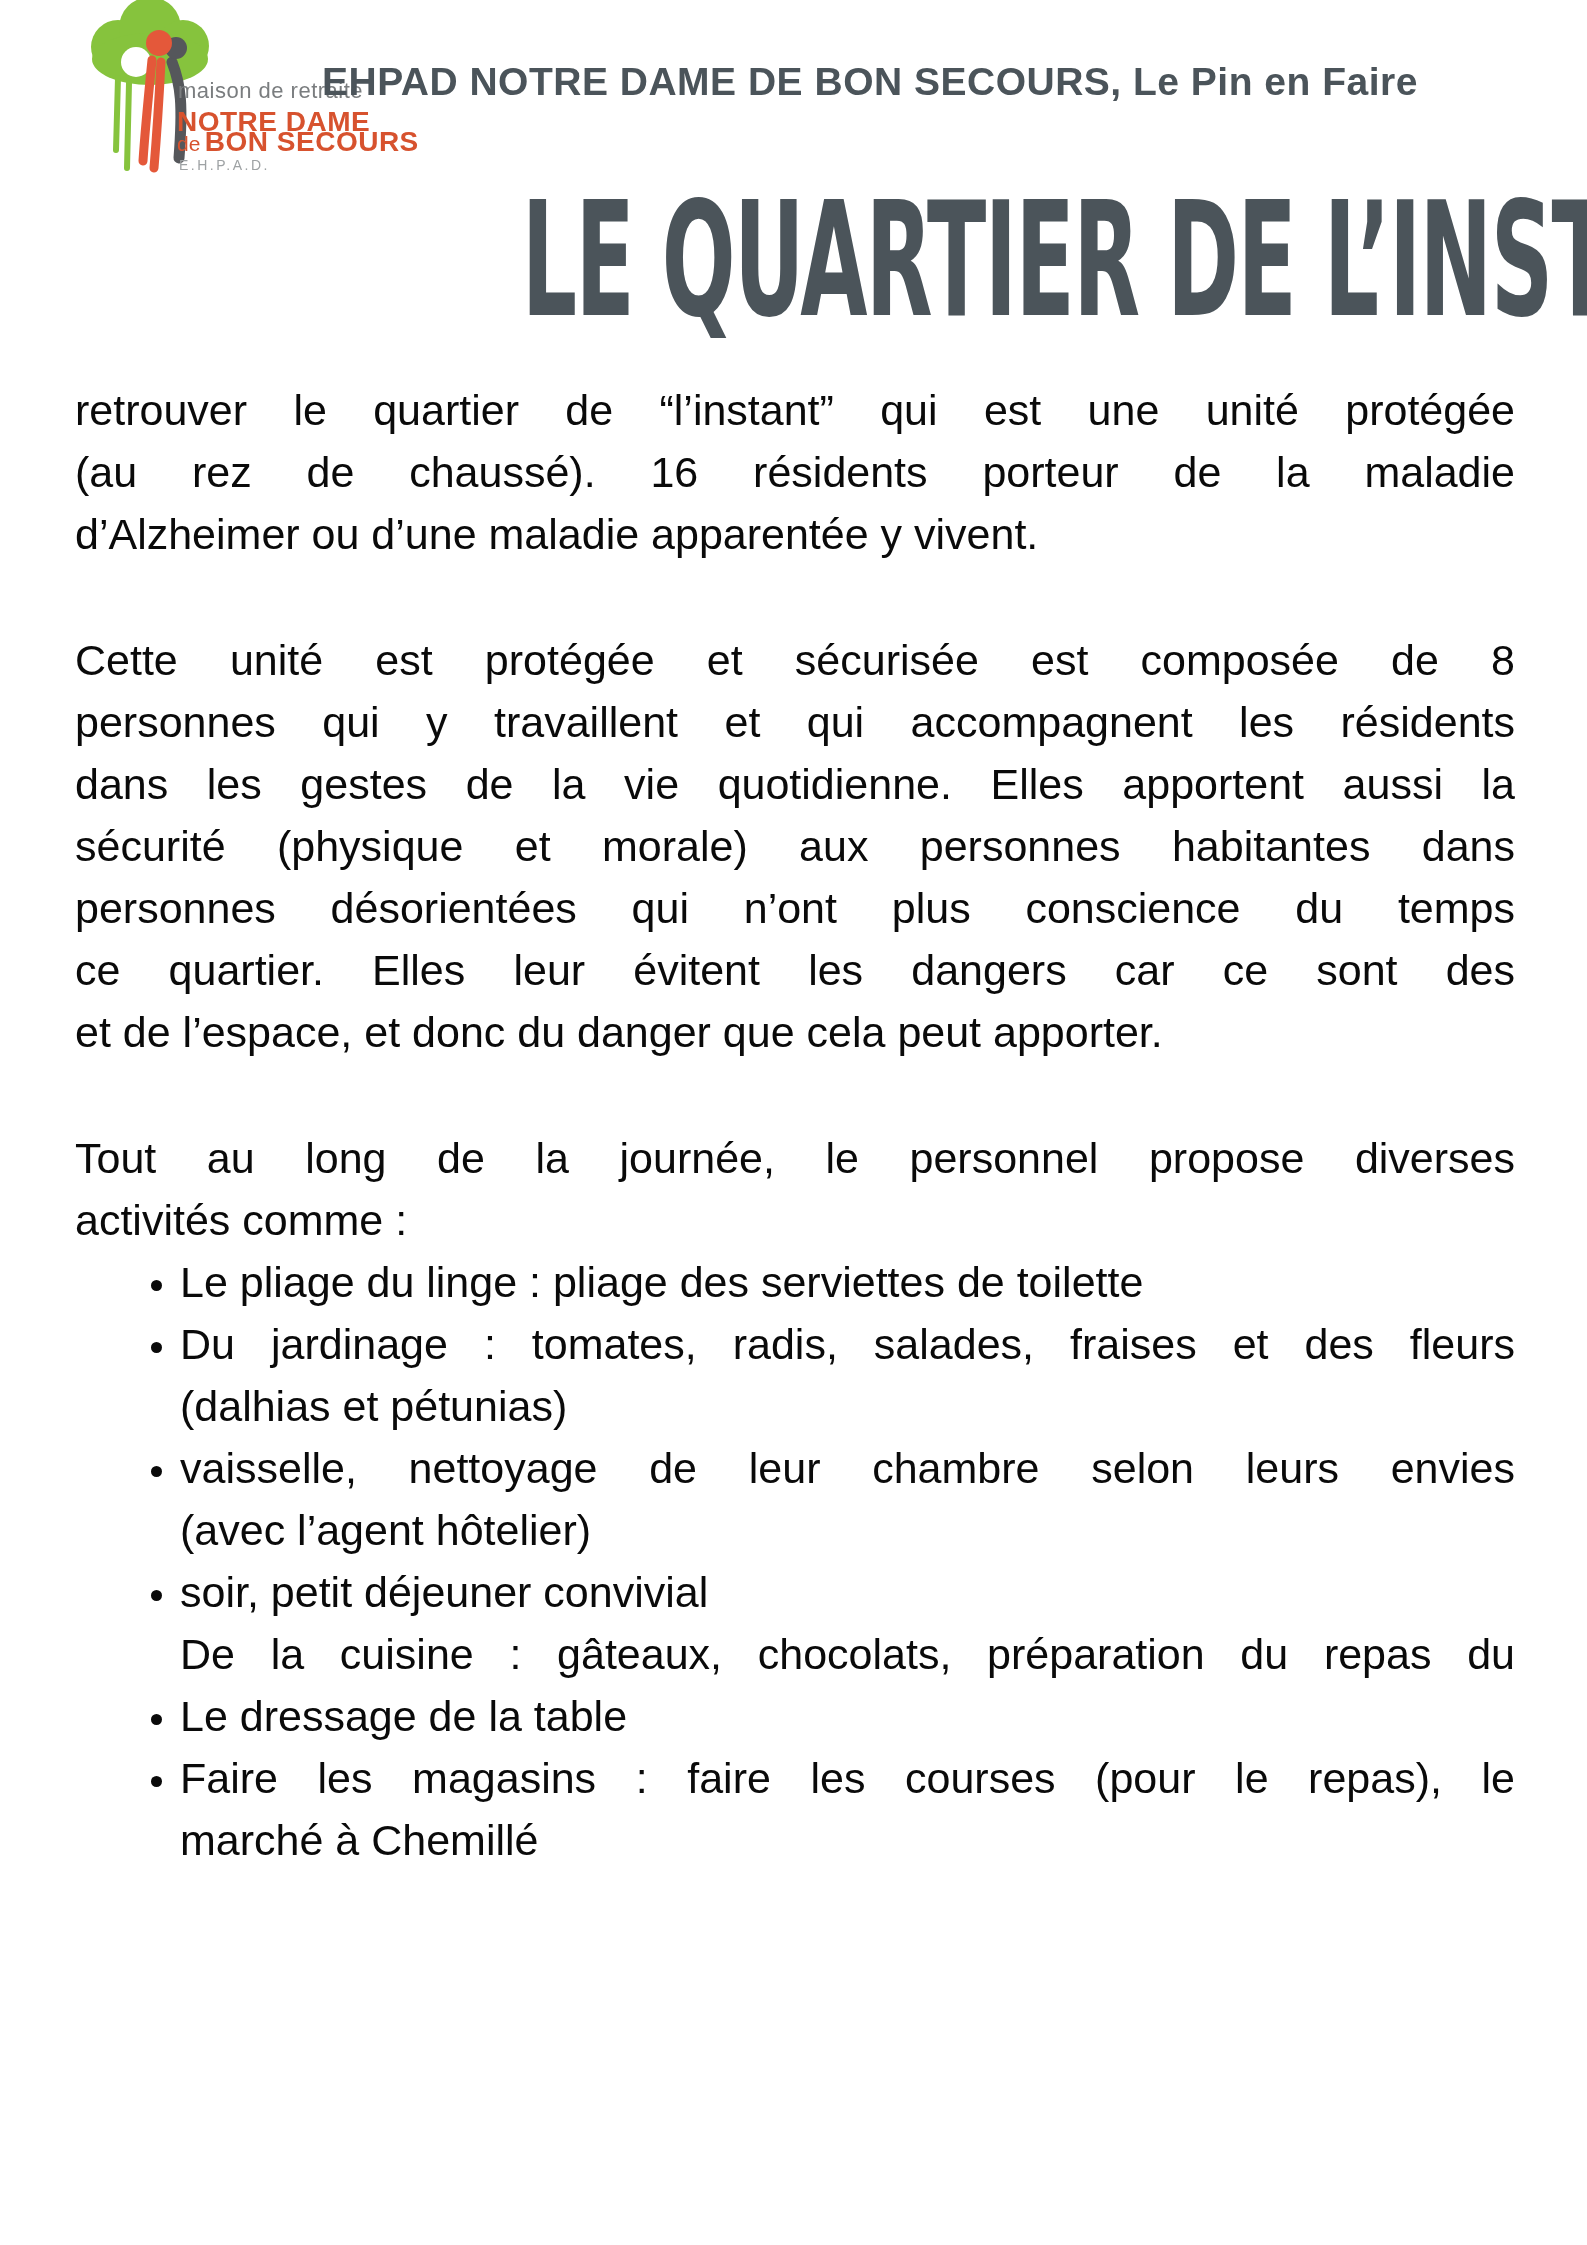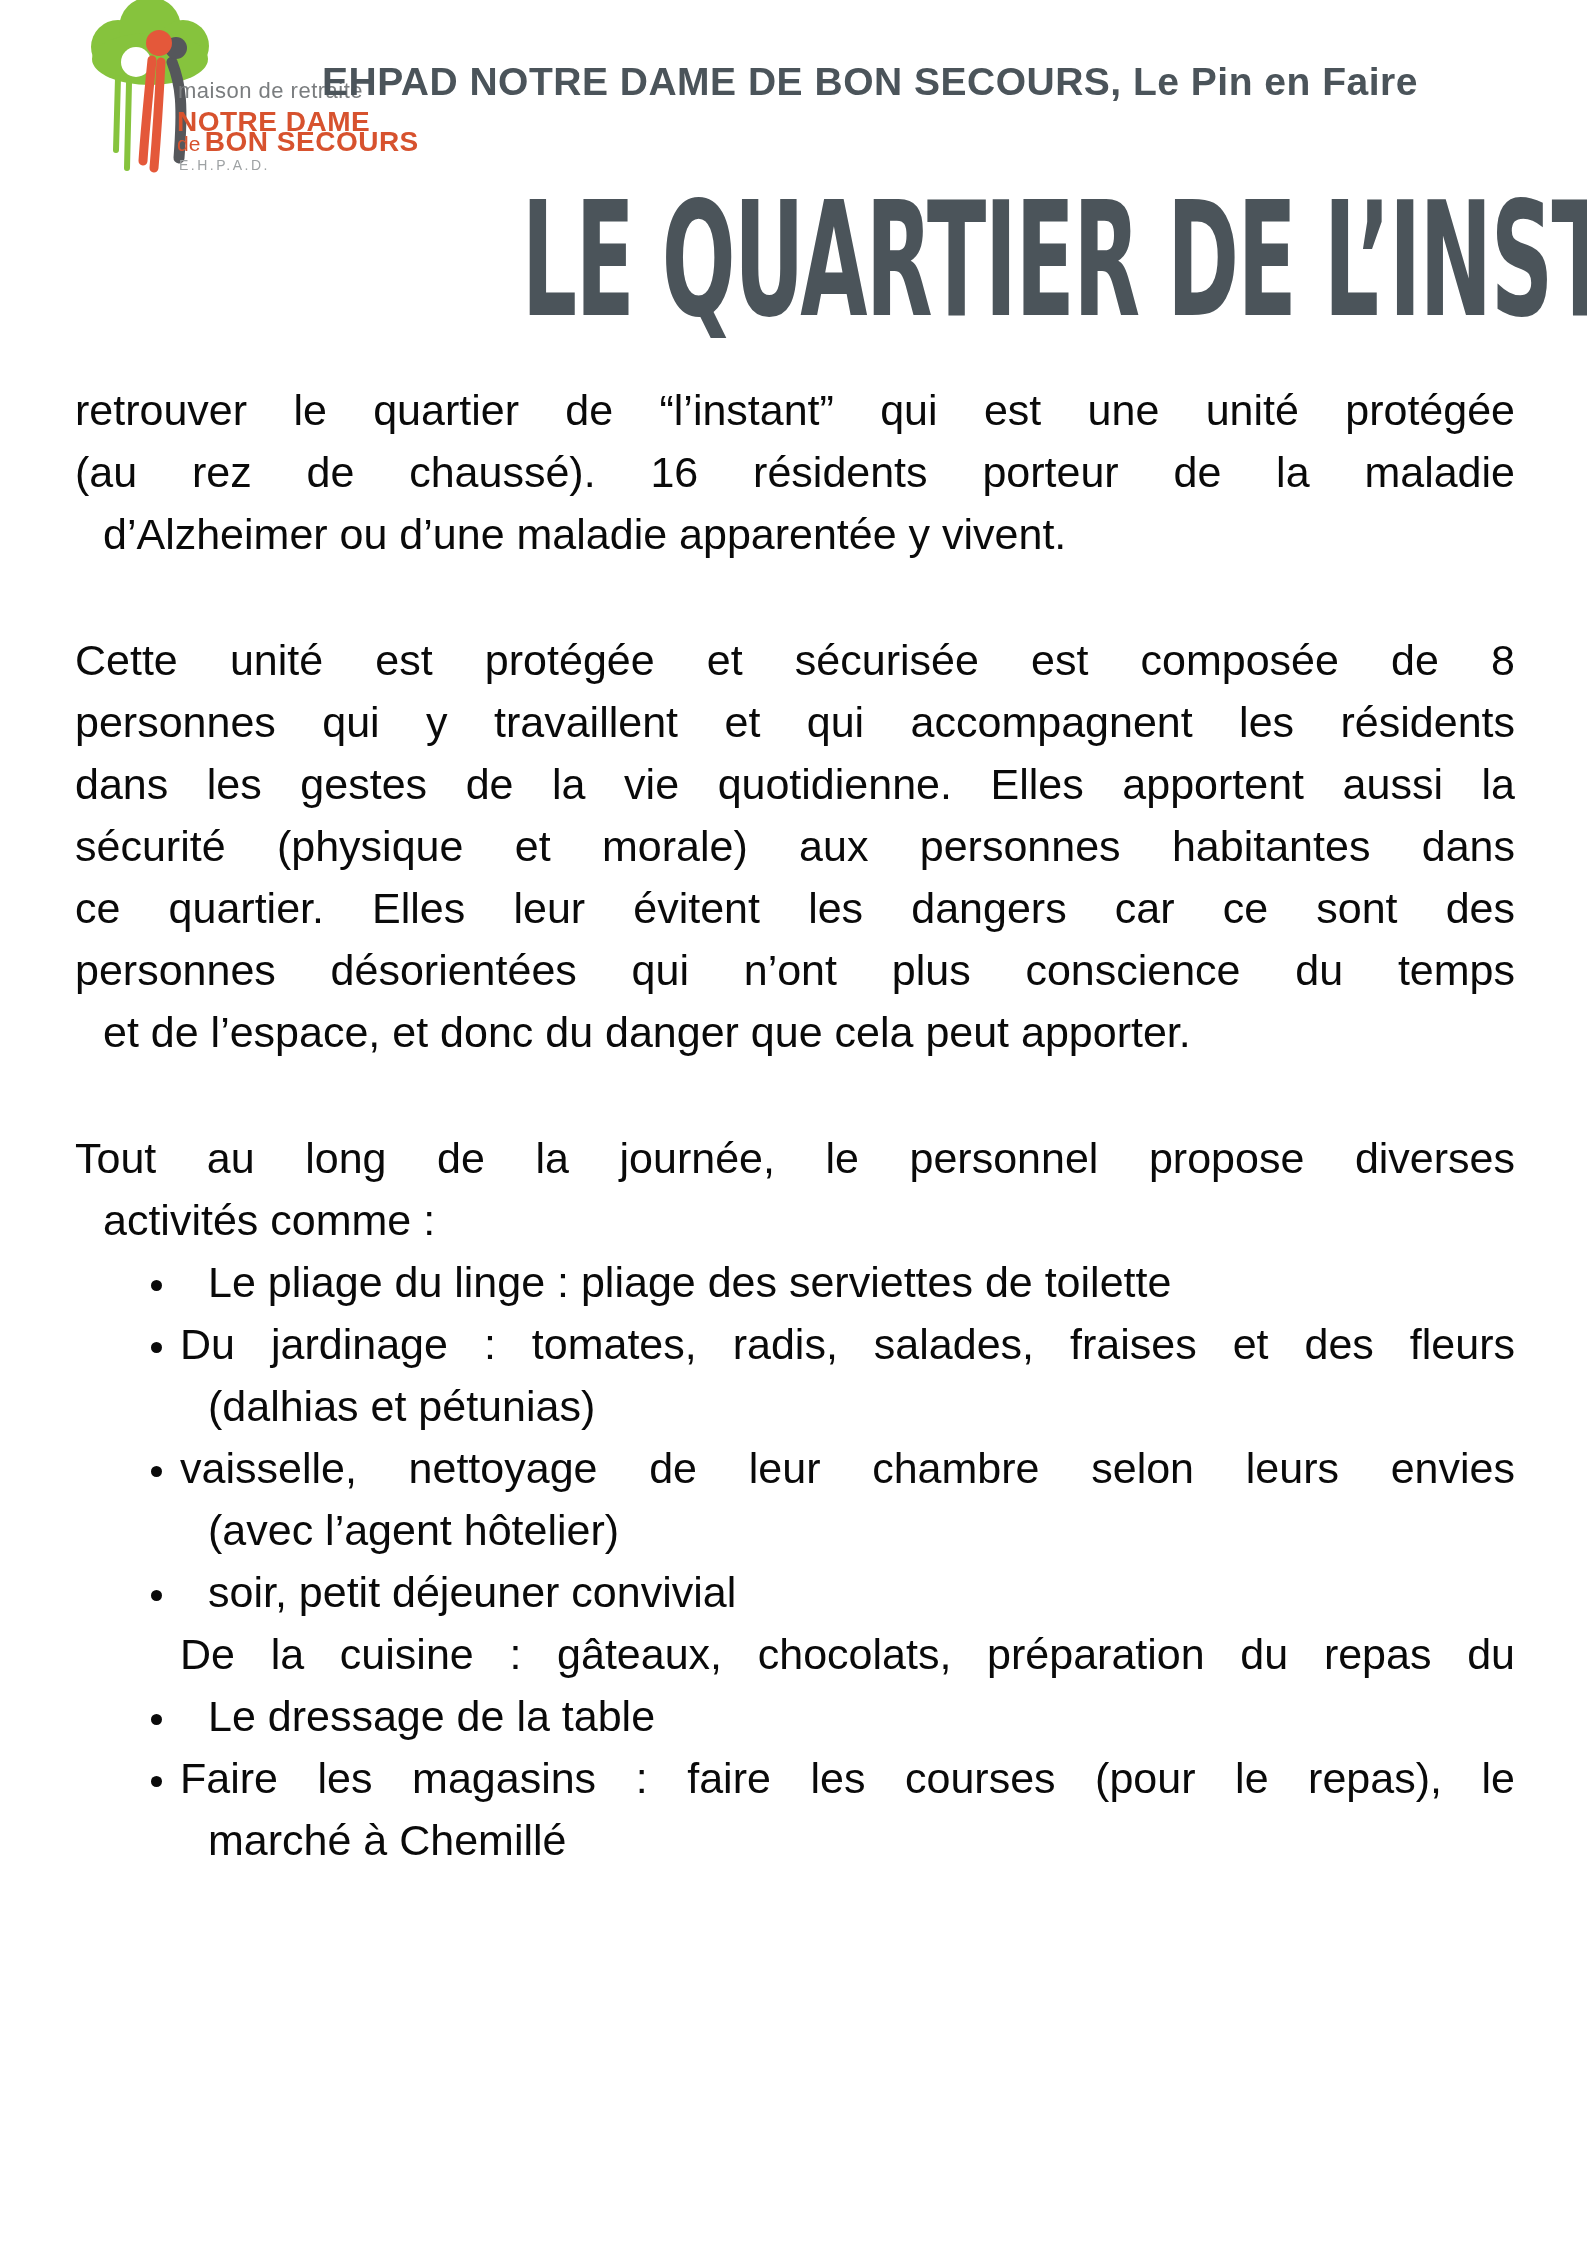--- a/index.html
+++ b/index.html
@@ -53,21 +53,21 @@
   }
   
   .body-text{
     position:absolute;left:75px;top:379px;width:1440px;
     font-size:43px;line-height:62px;color:#0a0a0a;
   }
   .para{margin:0 0 64px 0;padding:0;}
   .para:last-child{margin-bottom:0;}
   .line{display:block;}
   .j{text-align:justify;text-align-last:justify;}
-  .l{text-align:left;text-align-last:left;margin-left:28px;}
+  .l{text-align:left;text-align-last:left;}
   ul.activities{
     margin:0;padding:0 0 0 105px;
     list-style:disc outside;
   }
   ul.activities li{margin:0;padding:0;}
   ul.activities li::marker{font-size:0.85em;}
   
   .page-number{
     position:absolute;right:38px;top:2180px;
     font-size:41px;color:#303030;
@@ -127,22 +127,22 @@
       <span class="line j">retrouver le quartier de “l’instant” qui est une unité protégée</span>
       <span class="line j">(au rez de chaussé). 16 résidents porteur de la maladie</span>
       <span class="line l">d’Alzheimer ou d’une maladie apparentée y vivent.</span>
     </div>
 
     <div class="para">
       <span class="line j">Cette unité est protégée et sécurisée est composée de 8</span>
       <span class="line j">personnes qui y travaillent et qui accompagnent les résidents</span>
       <span class="line j">dans les gestes de la vie quotidienne. Elles apportent aussi la</span>
       <span class="line j">sécurité (physique et morale) aux personnes habitantes dans</span>
+      <span class="line j">personnes désorientées qui n’ont plus conscience du temps</span>
       <span class="line j">ce quartier. Elles leur évitent les dangers car ce sont des</span>
-      <span class="line j">personnes désorientées qui n’ont plus conscience du temps</span>
       <span class="line l">et de l’espace, et donc du danger que cela peut apporter.</span>
     </div>
 
     <div class="para" style="margin-bottom:0;">
       <span class="line j">Tout au long de la journée, le personnel propose diverses</span>
       <span class="line l">activités comme :</span>
     </div>
 
     <ul class="activities">
       <li>

